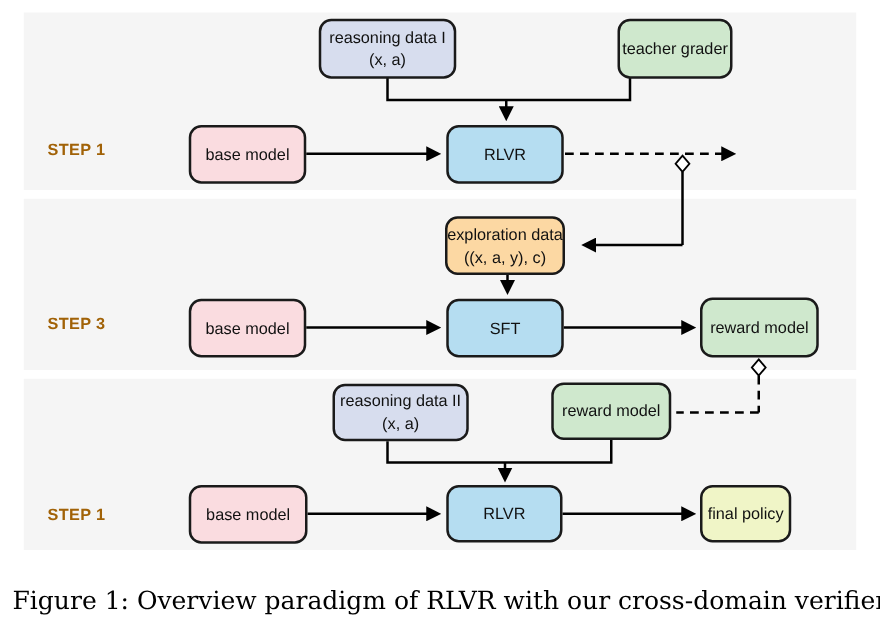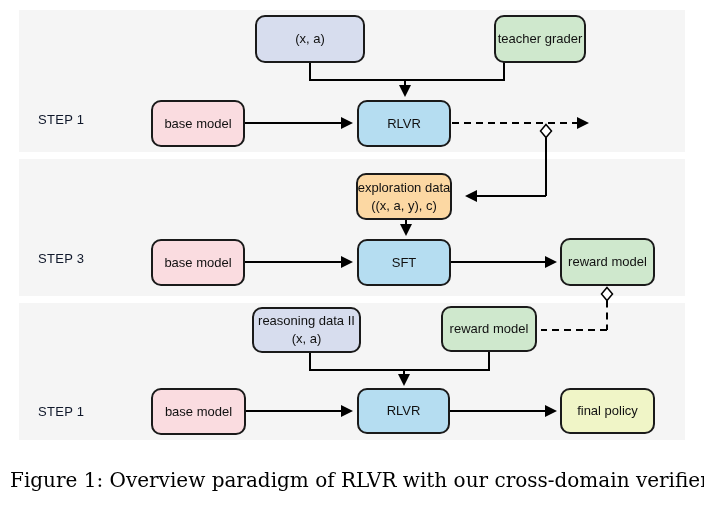--- a/index.html
+++ b/index.html
@@ -14,22 +14,22 @@
   .panel {
     position: absolute;
     left: 19px;
     width: 666px;
     background: #f5f5f5;
   }
   .step-label {
     position: absolute;
     left: 38px;
     font-size: 13px;
-    font-weight: normal;
-    color: #0f172a;
+    font-weight: bold;
+    color: #a16207;
     letter-spacing: 0.3px;
     white-space: nowrap;
   }
   .node {
     position: absolute;
     box-sizing: border-box;
     border: 2px solid #1a1a1a;
     border-radius: 10px;
     display: flex;
     flex-direction: column;
@@ -97,20 +97,21 @@
     <line class="dash" x1="607" y1="300.5" x2="607" y2="330"></line>
     <line class="dash" x1="607" y1="330" x2="541" y2="330"></line>
 
     <path class="ln" d="M310,353 L310,370 L489,370 L489,352"></path>
     <line class="ln" x1="404" y1="370" x2="404" y2="383" marker-end="url(#arr)"></line>
     <line class="ln" x1="246" y1="411" x2="350" y2="411" marker-end="url(#arr)"></line>
     <line class="ln" x1="450" y1="411" x2="554" y2="411" marker-end="url(#arr)"></line>
   </svg>
 
   <div class="node" style="left: 255px; top: 15px; width: 110px; height: 48px; background: rgb(215, 221, 238);">
+    <span>reasoning data I</span>
     <span>(x, a)</span>
   </div>
   <div class="node" style="left: 458px; top: 15px; width: 92px; height: 48px; background: rgb(207, 232, 205); margin-left: 36px;">
     <span>teacher grader</span>
   </div>
   <div class="node" style="left: 151px; top: 100px; width: 94px; height: 47px; background: rgb(250, 220, 224);">
     <span>base model</span>
   </div>
   <div class="node" style="left: 357px; top: 100px; width: 94px; height: 47px; background: rgb(181, 221, 241);">
     <span>RLVR</span>
@@ -123,32 +124,32 @@
   <div class="node" style="left: 151px; top: 239px; width: 94px; height: 47px; background: rgb(250, 220, 224);">
     <span>base model</span>
   </div>
   <div class="node" style="left: 357px; top: 239px; width: 94px; height: 47px; background: rgb(181, 221, 241);">
     <span>SFT</span>
   </div>
   <div class="node" style="left: 560px; top: 238px; width: 95px; height: 48px; background: rgb(207, 232, 205);">
     <span>reward model</span>
   </div>
 
-  <div class="node" style="left: 252px; top: 307px; width: 109px; height: 46px; background: rgb(215, 221, 238);">
+  <div class="node" style="left: 266px; top: 307px; width: 109px; height: 46px; background: rgb(215, 221, 238);">
     <span>reasoning data II</span>
     <span>(x, a)</span>
   </div>
   <div class="node" style="left: 441px; top: 306px; width: 96px; height: 46px; background: rgb(207, 232, 205);">
     <span>reward model</span>
   </div>
   <div class="node" style="left: 151px; top: 388px; width: 95px; height: 47px; background: rgb(250, 220, 224);">
     <span>base model</span>
   </div>
   <div class="node" style="left: 357px; top: 388px; width: 93px; height: 46px; background: rgb(181, 221, 241);">
     <span>RLVR</span>
   </div>
-  <div class="node" style="left: 560px; top: 388px; width: 95px; height: 46px; background: rgb(240, 245, 199);">
+  <div class="node" style="left: 560px; top: 388px; width: 73px; height: 46px; background: rgb(240, 245, 199);">
     <span>final policy</span>
   </div>
 
   <div id="caption">Figure 1: Overview paradigm of RLVR with our cross-domain verifier.</div>
 
 </div>
 
 </body></html>

